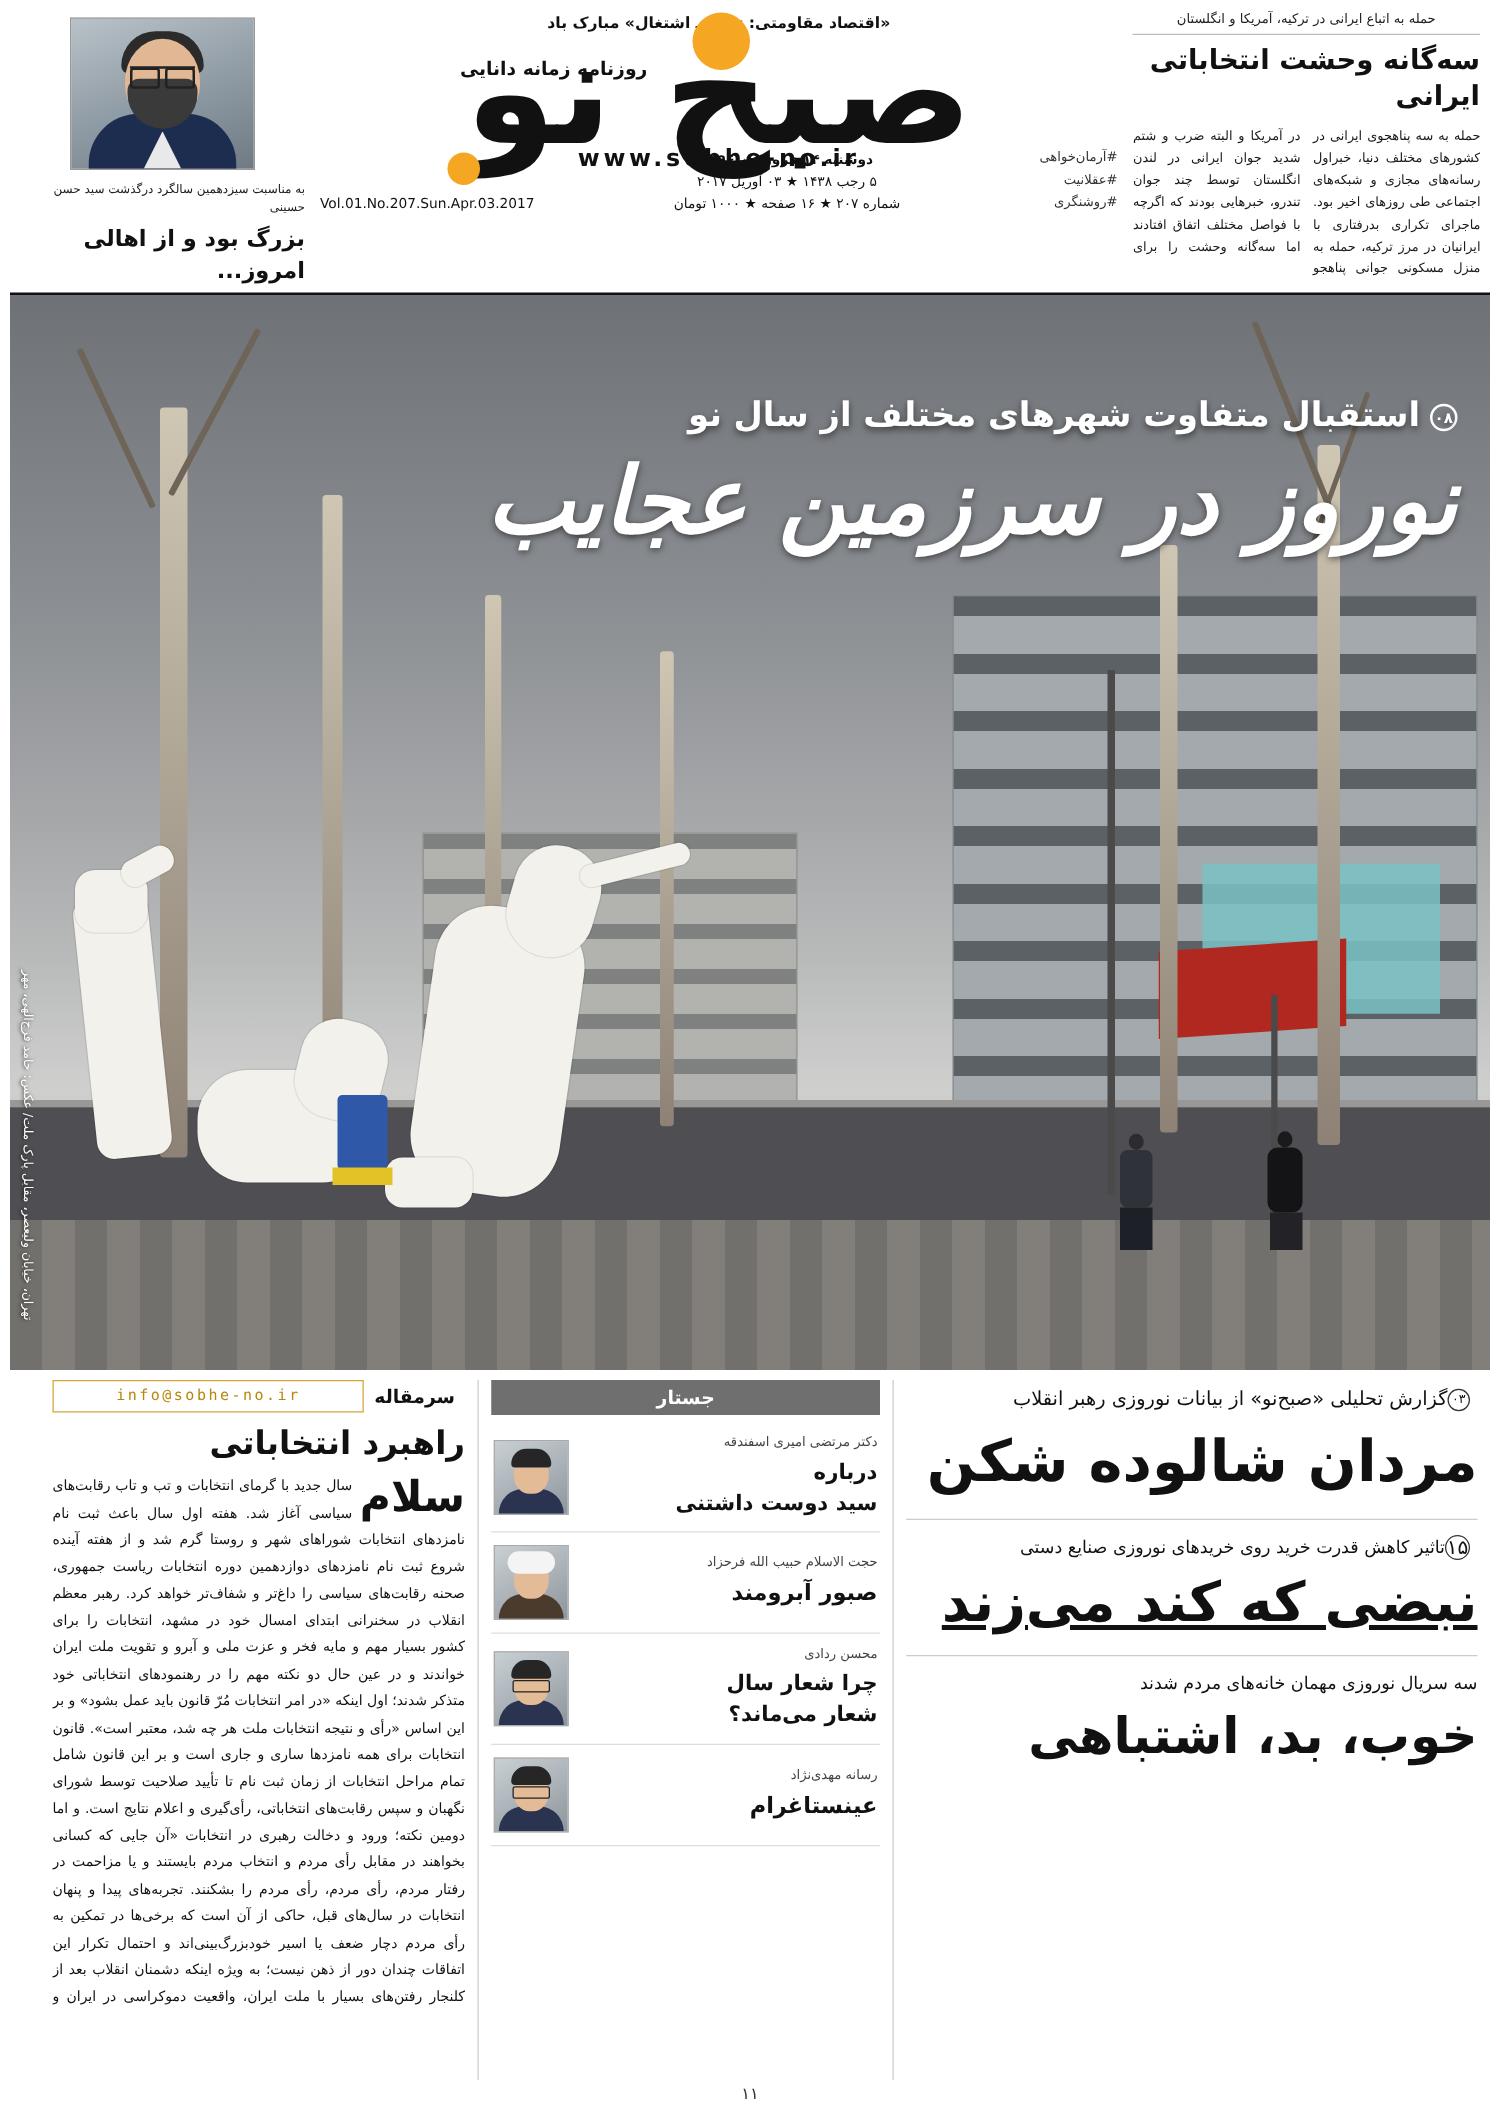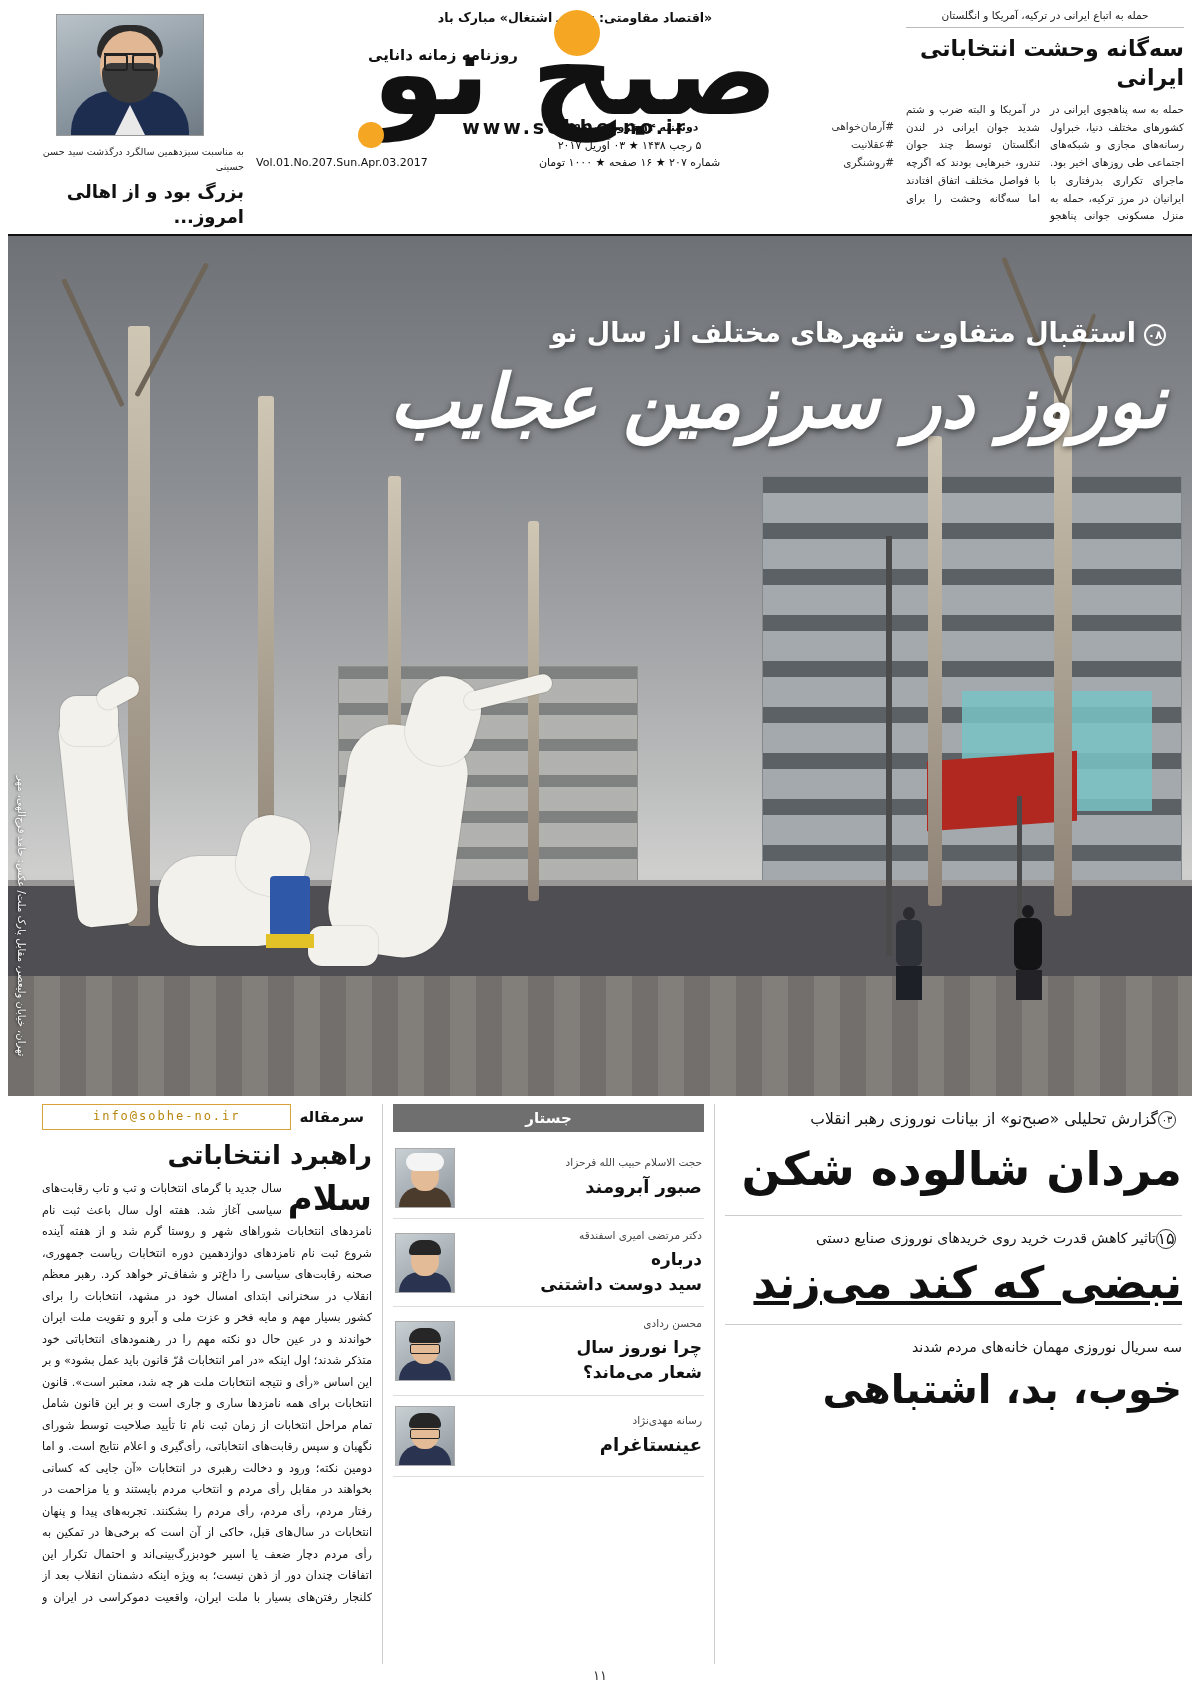--- a/index.html
+++ b/index.html
@@ -315,49 +315,49 @@
       <div class="hr"></div>
       <div class="sub-kicker">سه سریال نوروزی مهمان خانه‌های مردم شدند</div>
       <div class="sub-title2">خوب، بد، اشتباهی</div>
     </div>
 
     <div class="col col-mid">
       <div class="sec-head">جستار</div>
 
       <div class="jastar-item">
         <div class="ji-text">
+          <div class="ji-author">دکتر مرتضی امیری اسفندقه</div>
+          <div class="ji-title two">درباره</div>
+          <div class="ji-title two">سید دوست داشتنی</div>
+        </div>
+        <div class="ava">
+            <div class="bg2"></div>
+            <div class="bd"></div>
+            <div class="f"></div>
+            <div class="h"></div>
+          </div>
+      </div>
+
+      <div class="jastar-item">
+        <div class="ji-text">
           <div class="ji-author">حجت الاسلام حبیب الله فرحزاد</div>
           <div class="ji-title">صبور آبرومند</div>
         </div>
         <div class="ava turban">
             <div class="bg2"></div>
             <div class="bd"></div>
             <div class="f"></div>
             <div class="h"></div>
           </div>
       </div>
 
       <div class="jastar-item">
         <div class="ji-text">
-          <div class="ji-author">دکتر مرتضی امیری اسفندقه</div>
-          <div class="ji-title two">درباره</div>
-          <div class="ji-title two">سید دوست داشتنی</div>
-        </div>
-        <div class="ava">
-            <div class="bg2"></div>
-            <div class="bd"></div>
-            <div class="f"></div>
-            <div class="h"></div>
-          </div>
-      </div>
-
-      <div class="jastar-item">
-        <div class="ji-text">
           <div class="ji-author">محسن ردادی</div>
-          <div class="ji-title two">چرا نوروز سال</div>
+          <div class="ji-title two">چرا شعار سال</div>
           <div class="ji-title two">شعار می‌ماند؟</div>
         </div>
         <div class="ava glasses">
             <div class="bg2"></div>
             <div class="bd"></div>
             <div class="f"></div>
             <div class="h"></div>
           </div>
       </div>
 

